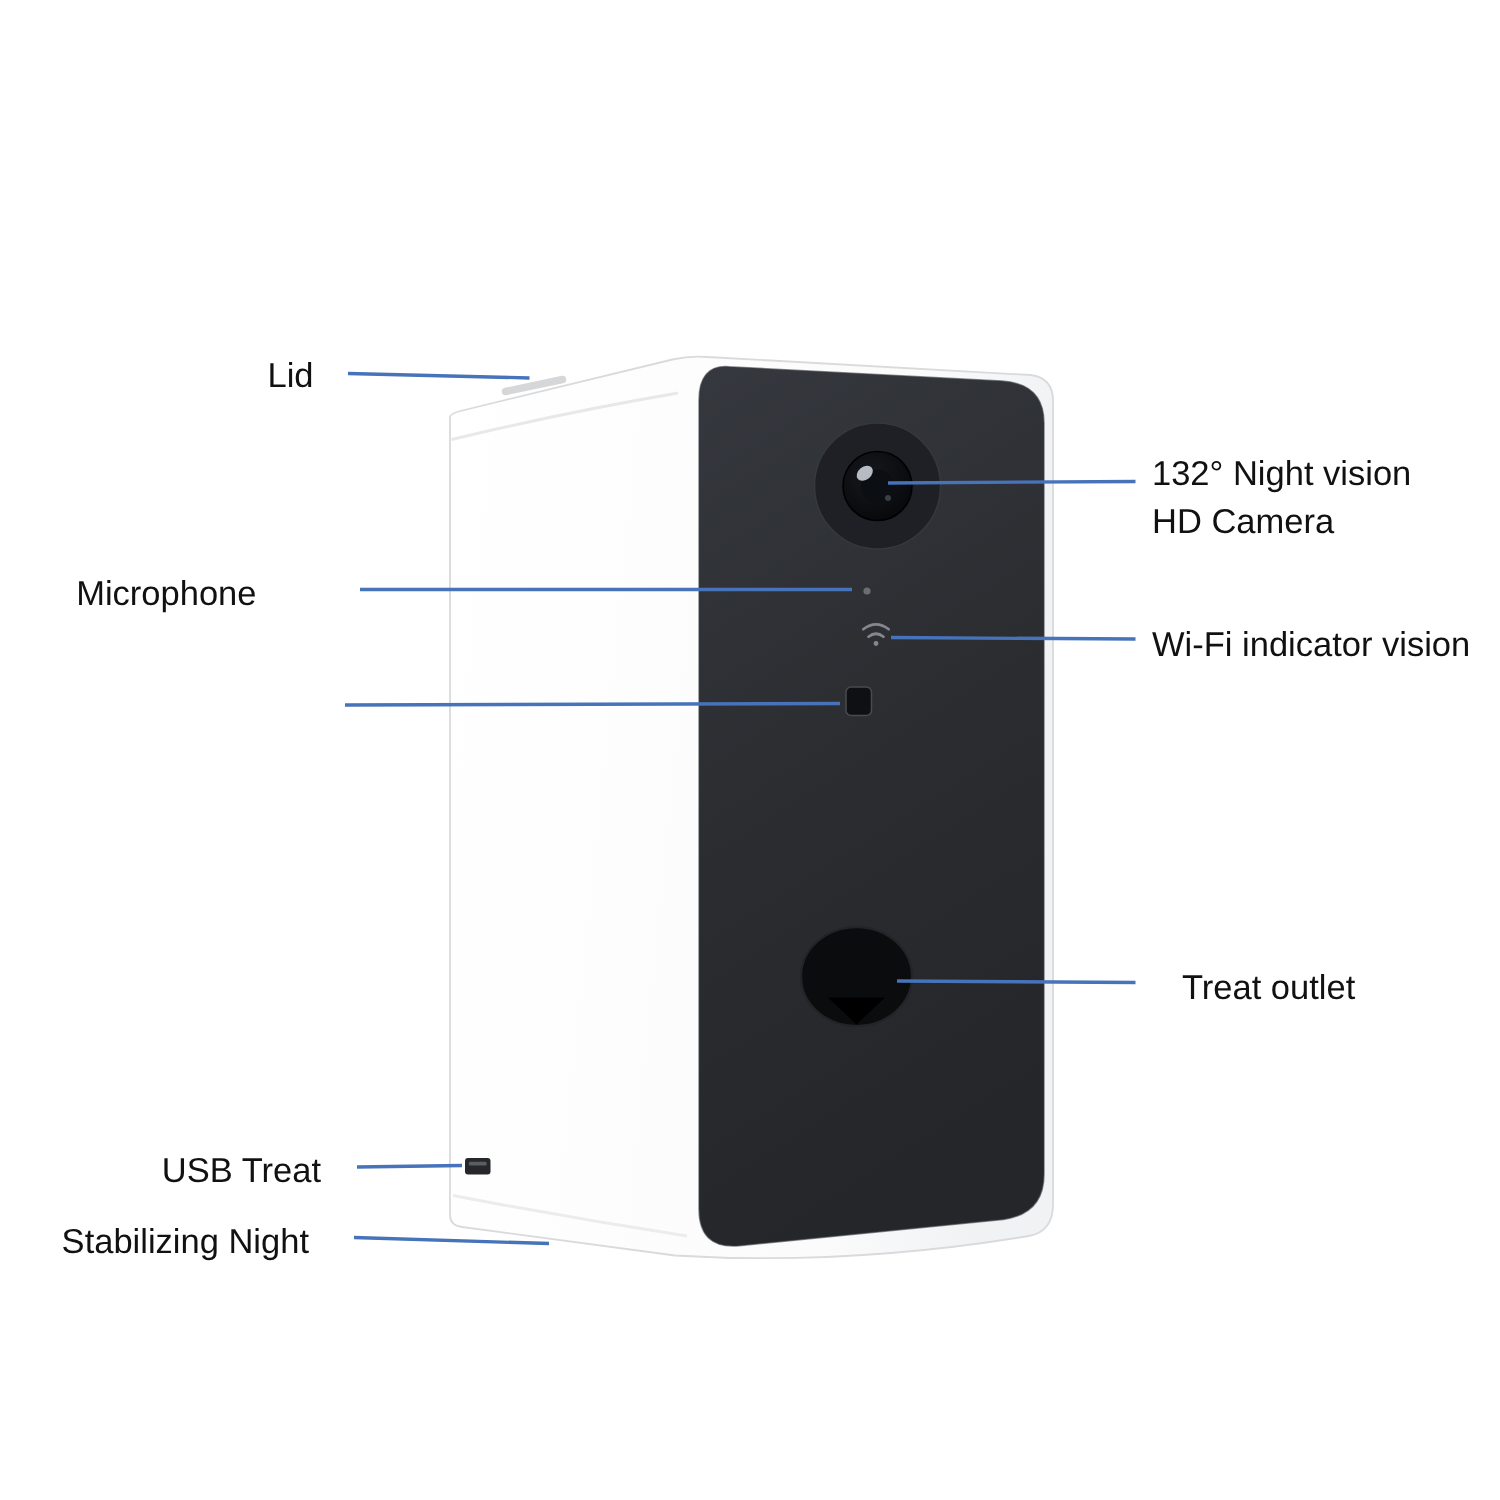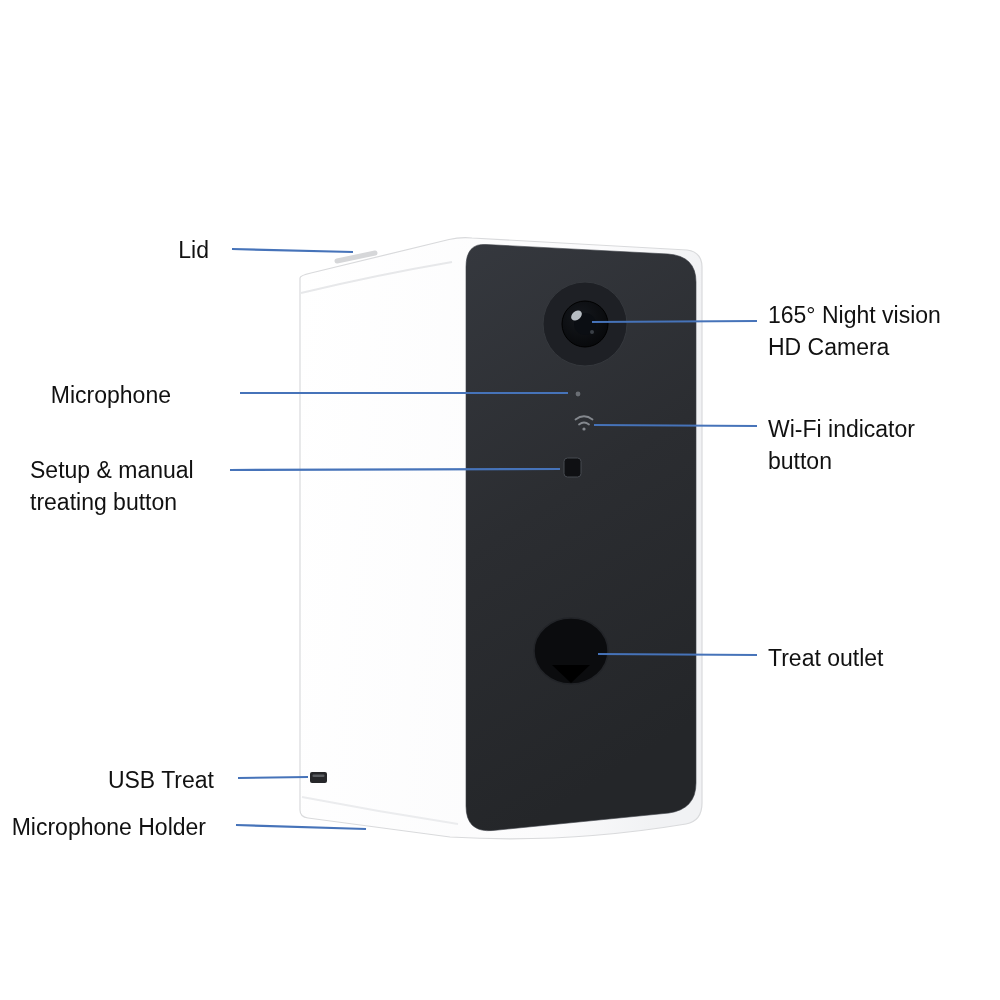--- a/index.html
+++ b/index.html
@@ -119,27 +119,25 @@
       <line class="connector" x1="592" y1="297" x2="757" y2="296"></line>
       <line class="connector" x1="594" y1="400" x2="757" y2="401"></line>
       <line class="connector" x1="598" y1="629" x2="757" y2="630"></line>
     </g>
   </svg>
 
   <div class="label r" style="right:775px; top:209px">Lid</div>
 
   <div class="label r" style="right:813px; top:354px">Microphone</div>
 
-  <div class="label" style="left:30px; top:429px">Setup &amp; manual
-treating button</div>
 
   <div class="label r" style="right:770px; top:739px">USB Treat</div>
 
-  <div class="label r" style="right:778px; top:786px">Microphone Holder</div>
+  <div class="label r" style="right:778px; top:786px">Stabilizing Night</div>
 
-  <div class="label" style="left:768px; top:274px">165° Night vision
+  <div class="label" style="left:768px; top:274px">132° Night vision
 HD Camera</div>
 
-  <div class="label" style="left:768px; top:388px">Wi-Fi indicator button</div>
+  <div class="label" style="left:768px; top:388px">Wi-Fi indicator vision</div>
 
-  <div class="label" style="left:768px; top:617px">Treat outlet</div>
+  <div class="label" style="left:788px; top:617px">Treat outlet</div>
 
 </div>
 
 </body></html>

